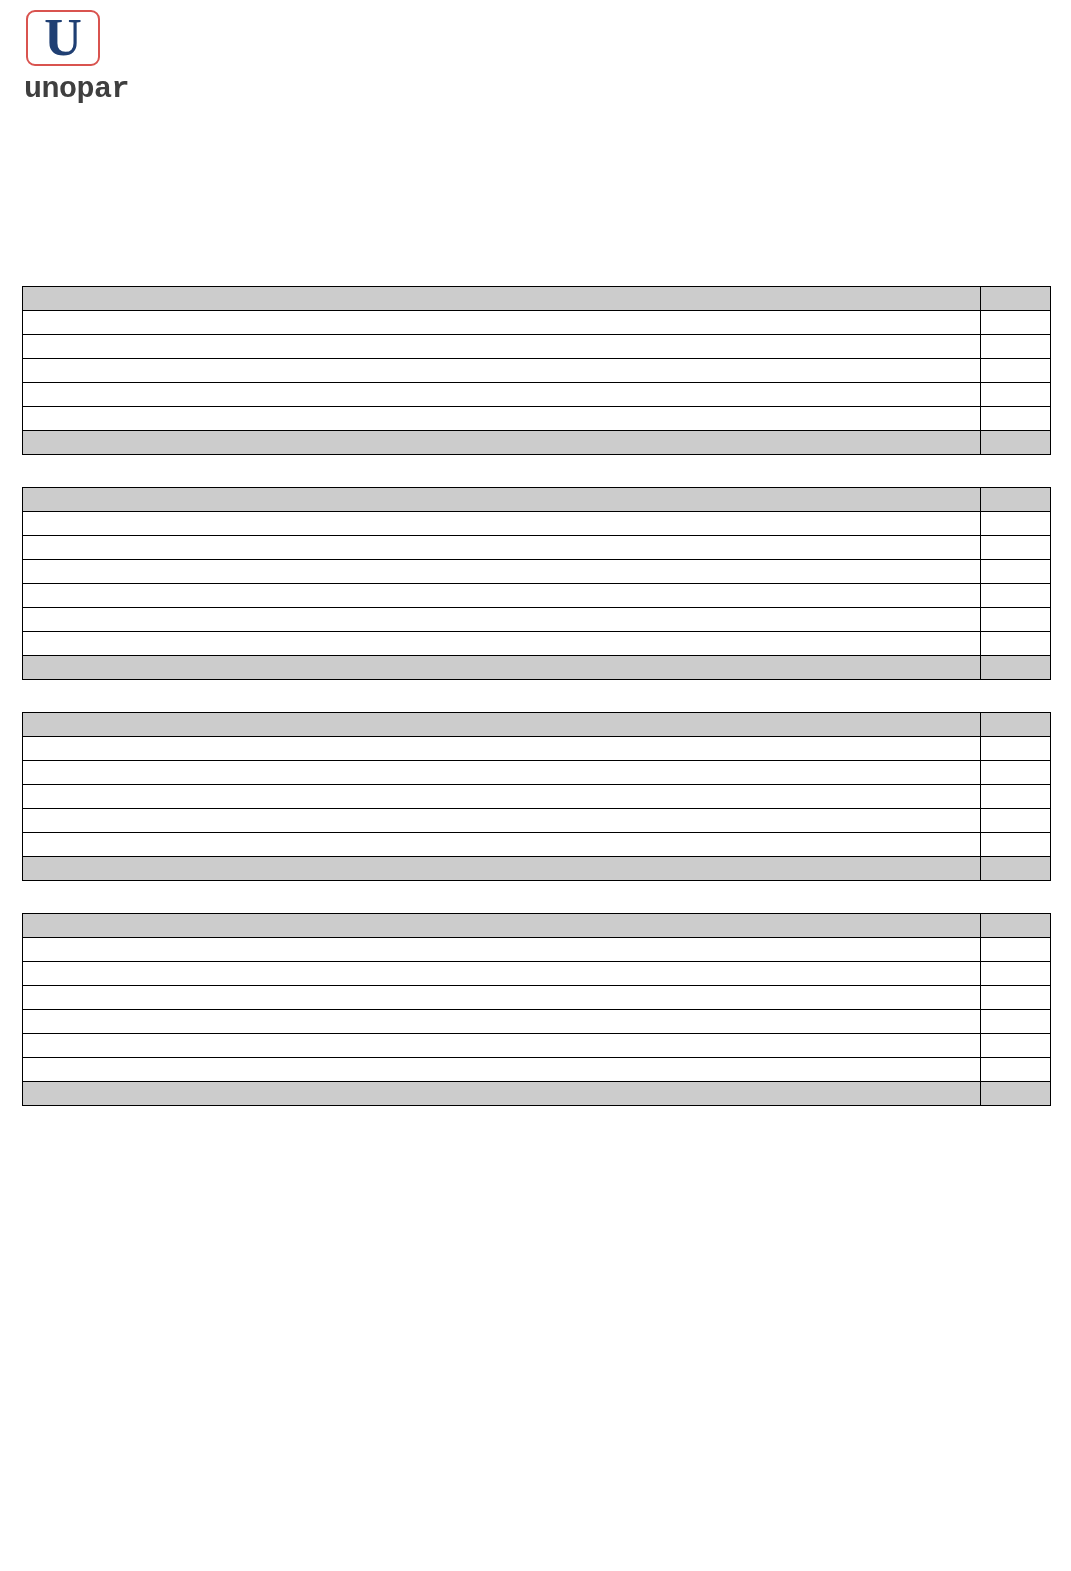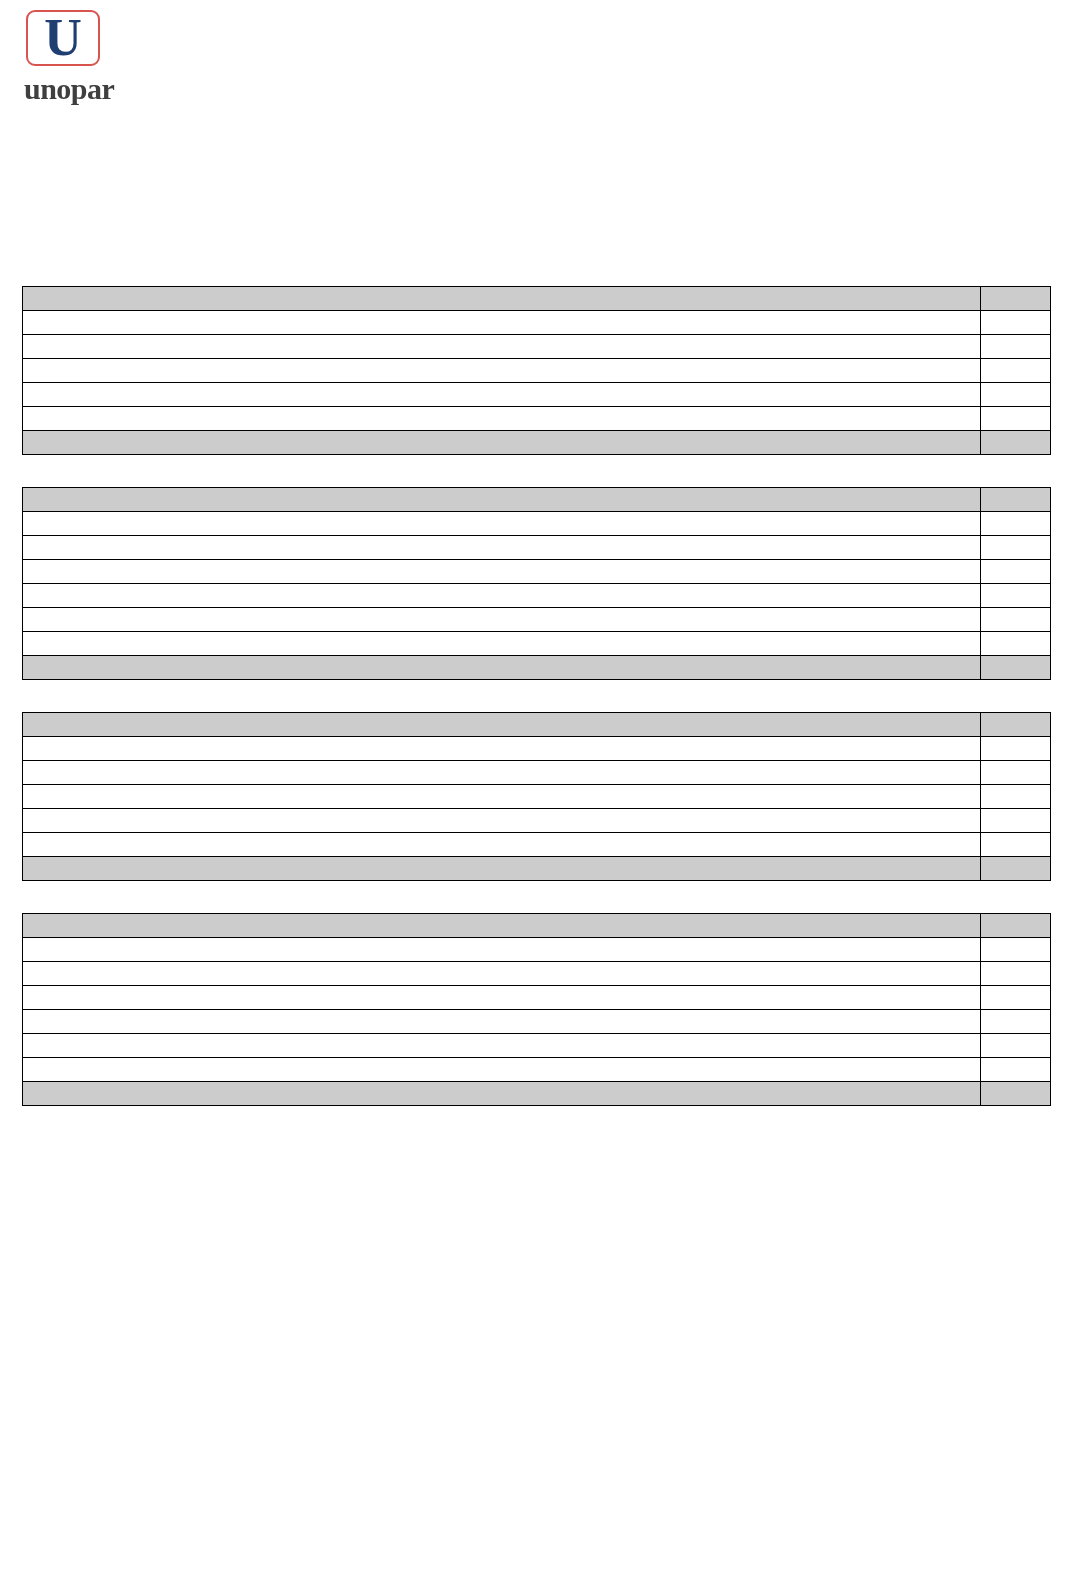--- a/index.html
+++ b/index.html
@@ -58,21 +58,21 @@
     text-align: center;
     font-family: "Liberation Serif", serif;
     font-weight: bold;
     font-size: 52px;
     color: #1f3f73;
     letter-spacing: 0;
   }
   .logo-word {
     margin-top: 4px;
     margin-left: 2px;
-    font-family: Liberation Serif, serif;
+    font-family: Liberation Mono, monospace;
     font-weight: bold;
     font-size: 30px;
     line-height: 34px;
     color: #3f3f3f;
     letter-spacing: -0.5px;
   }
 
   
   .doc-tables {
     position: absolute;

